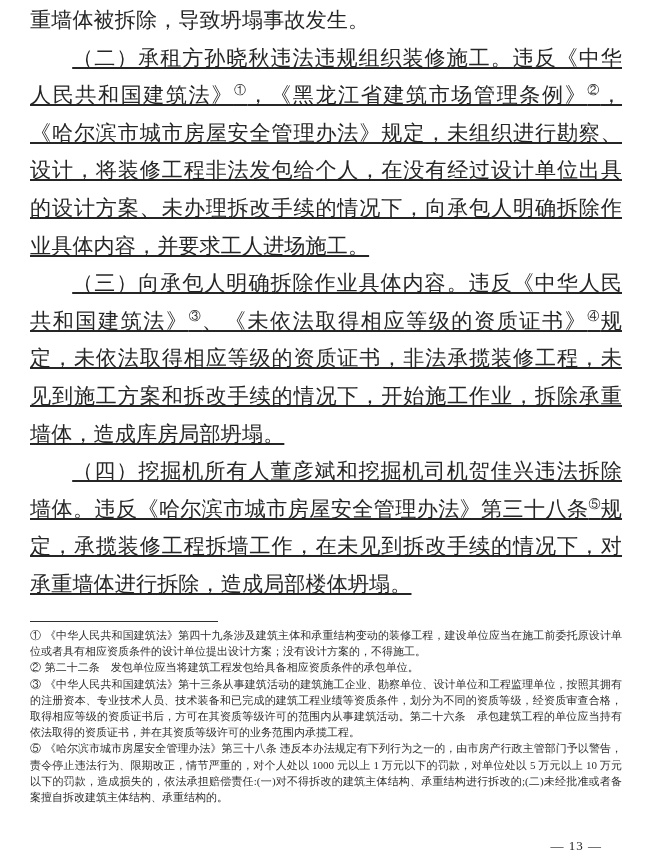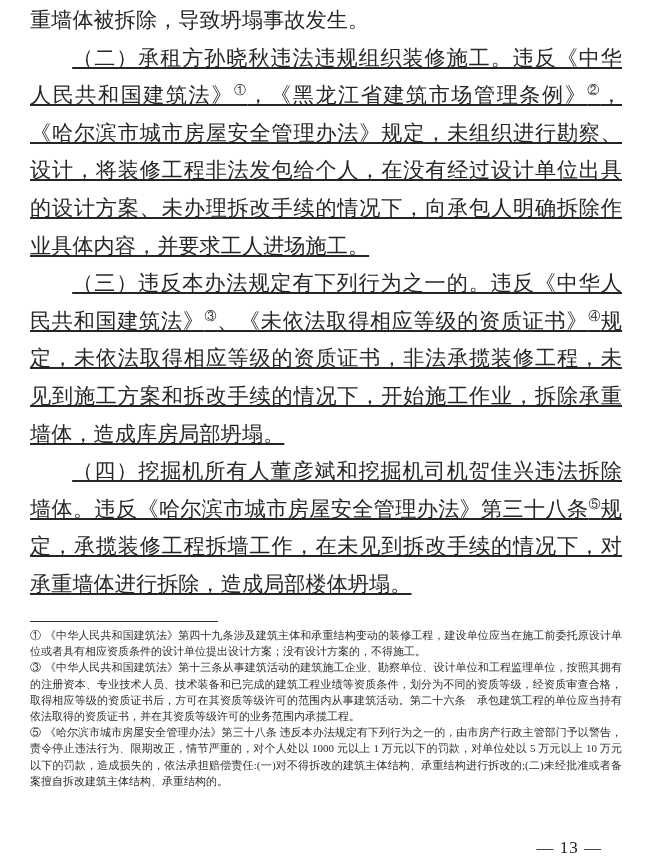--- a/index.html
+++ b/index.html
@@ -62,36 +62,37 @@
     margin: 0;
     padding: 0;
   }
   .footnotes .fn-marker {
     padding-right: 0.35em;
   }
   .page-number {
     position: absolute;
     top: 838px;
     right: 51px;
-    font-size: 17px;
+    font-size: 13px;
     letter-spacing: 1px;
     color: #222222;
     white-space: nowrap;
   }
 </style>
 </head>
 <body>
 
 <div class="page">
   <div class="body-text">
       <p class=""><span>重墙体被拆除，导致坍塌事故发生。</span></p>
       <p class="indent"><span>（二）承租方孙晓秋违法违规组织装修施工。违反《中华人民共和国建筑法》</span><sup>①</sup><span>，《黑龙江省建筑市场管理条例》</span><sup>②</sup><span>，《哈尔滨市城市房屋安全管理办法》规定，未组织进行勘察、设计，将装修工程非法发包给个人，在没有经过设计单位出具的设计方案、未办理拆改手续的情况下，向承包人明确拆除作业具体内容，并要求工人进场施工。</span></p>
-      <p class="indent"><span>（三）违反本办法规定有下列行为之一的。违反《中华人民共和国建筑法》</span><sup>③</sup><span>、《未依法取得相应等级的资质证书》</span><sup>④</sup><span>规定，未依法取得相应等级的资质证书，非法承揽装修工程，未见到施工方案和拆改手续的情况下，开始施工作业，拆除承重墙体，造成库房局部坍塌。</span></p>
+      <p class="indent"><span>（三）向承包人明确拆除作业具体内容。违反《中华人民共和国建筑法》</span><sup>③</sup><span>、《未依法取得相应等级的资质证书》</span><sup>④</sup><span>规定，未依法取得相应等级的资质证书，非法承揽装修工程，未见到施工方案和拆改手续的情况下，开始施工作业，拆除承重墙体，造成库房局部坍塌。</span></p>
       <p class="indent"><span>（四）挖掘机所有人董彦斌和挖掘机司机贺佳兴违法拆除墙体。违反《哈尔滨市城市房屋安全管理办法》第三十八条</span><sup>⑤</sup><span>规定，承揽装修工程拆墙工作，在未见到拆改手续的情况下，对承重墙体进行拆除，造成局部楼体坍塌。</span></p>
     </div>
   <div class="fn-sep"></div>
   <div class="footnotes">
       <p><span class="fn-marker">①</span><span>《中华人民共和国建筑法》第四十九条涉及建筑主体和承重结构变动的装修工程，建设单位应当在施工前委托原设计单位或者具有相应资质条件的设计单位提出设计方案；没有设计方案的，不得施工。</span></p>
+      <p><span class="fn-marker">②</span><span>第二十二条　发包单位应当将建筑工程发包给具备相应资质条件的承包单位。</span></p>
       <p><span class="fn-marker">③</span><span>《中华人民共和国建筑法》第十三条从事建筑活动的建筑施工企业、勘察单位、设计单位和工程监理单位，按照其拥有的注册资本、专业技术人员、技术装备和已完成的建筑工程业绩等资质条件，划分为不同的资质等级，经资质审查合格，取得相应等级的资质证书后，方可在其资质等级许可的范围内从事建筑活动。第二十六条　承包建筑工程的单位应当持有依法取得的资质证书，并在其资质等级许可的业务范围内承揽工程。</span></p>
       <p><span class="fn-marker">⑤</span><span>《哈尔滨市城市房屋安全管理办法》第三十八条 违反本办法规定有下列行为之一的，由市房产行政主管部门予以警告，责令停止违法行为、限期改正，情节严重的，对个人处以 1000 元以上 1 万元以下的罚款，对单位处以 5 万元以上 10 万元以下的罚款，造成损失的，依法承担赔偿责任:(一)对不得拆改的建筑主体结构、承重结构进行拆改的;(二)未经批准或者备案擅自拆改建筑主体结构、承重结构的。</span></p>
     </div>
   <div class="page-number">— 13 —</div>
 </div>
 
 </body></html>

